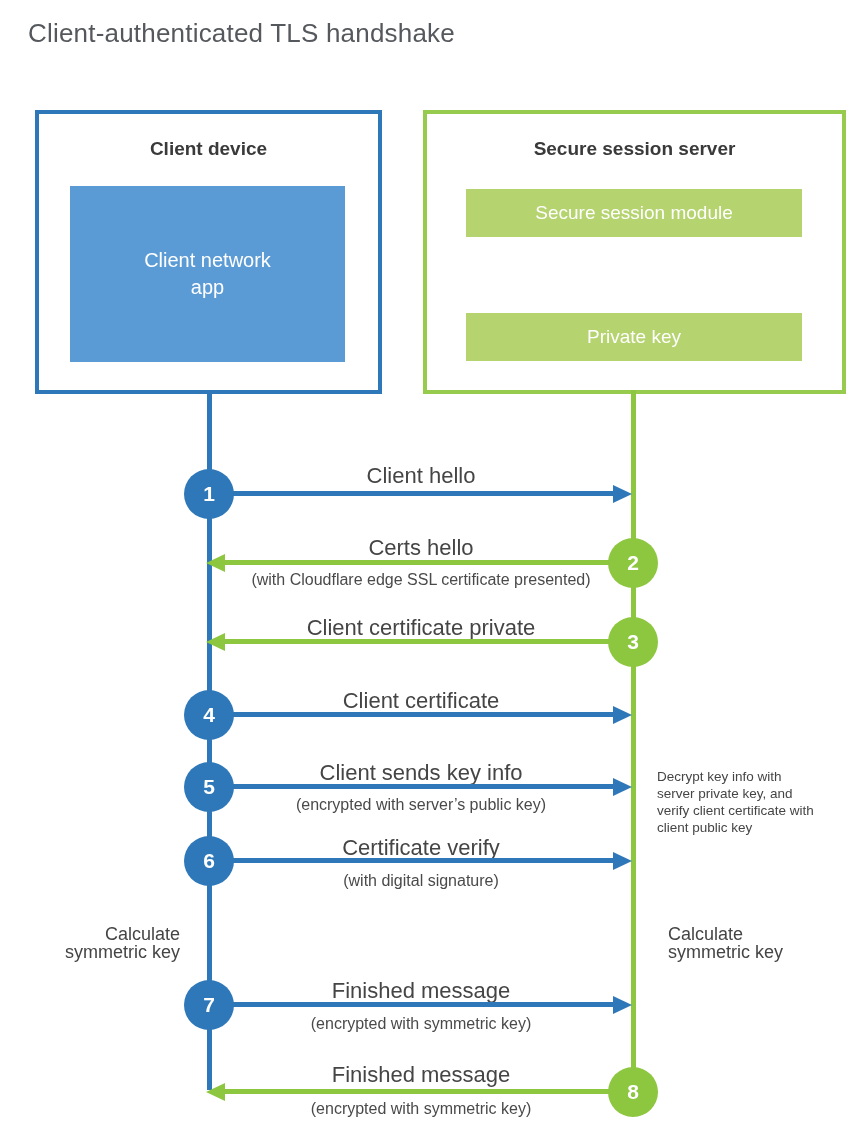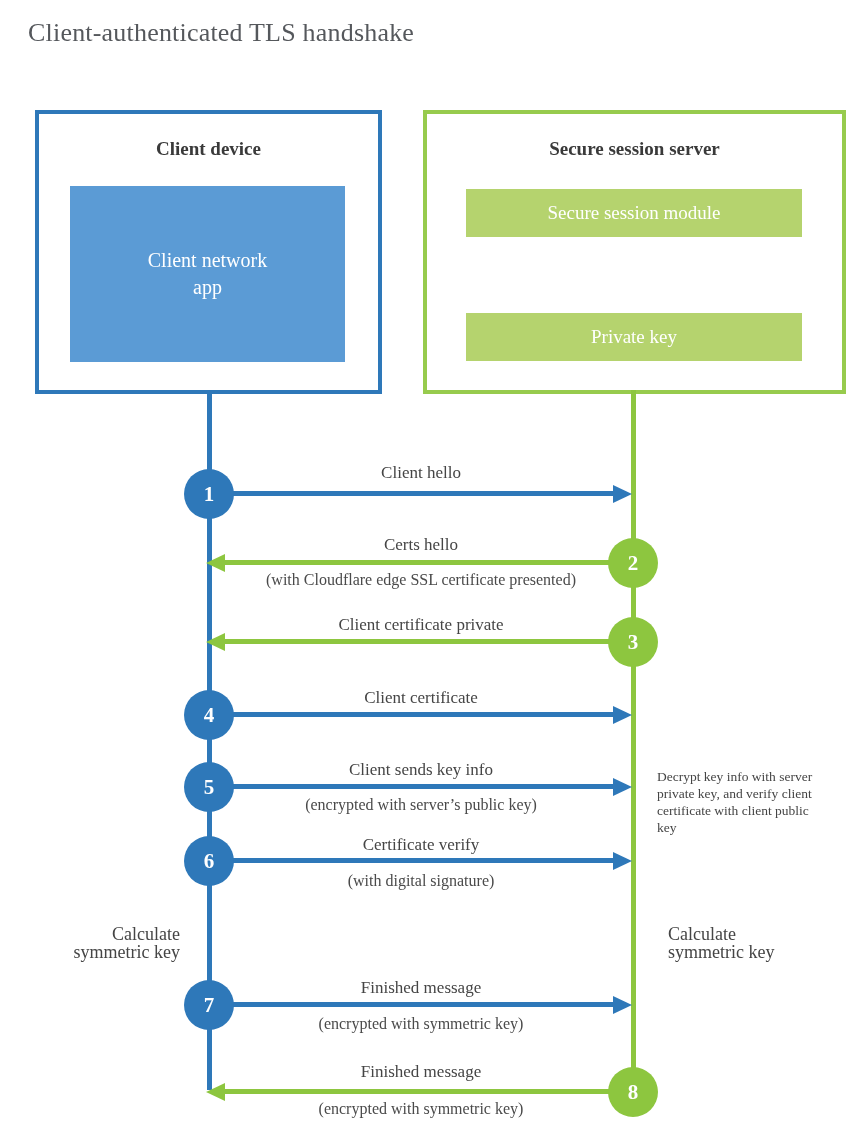--- a/index.html
+++ b/index.html
@@ -1,18 +1,18 @@
 <!DOCTYPE html>
 <html><head>
 <meta charset="utf-8">
 <style>
   html,body { margin:0; padding:0; background:#ffffff; }
   #canvas {
     position:relative; width:865px; height:1146px; background:#ffffff;
-    font-family:Liberation Serif, serif; overflow:hidden;
+    font-family:Liberation Sans, sans-serif; overflow:hidden;
   }
 
   
   .page-title {
     position:absolute; left:28px; top:18px;
     font-size:26px; font-weight:300; color:#55585c; letter-spacing:0.2px;
   }
 
   
   .actor-box { position:absolute; top:110px; height:284px; box-sizing:border-box; background:#fff; }
@@ -53,21 +53,21 @@
     position:absolute; width:50px; height:50px; border-radius:50%;
     color:#ffffff; font-weight:bold; font-size:21px; z-index:3;
     display:flex; align-items:center; justify-content:center;
   }
   .circle.blue  { background:#2e78b9; left:184px; }
   .circle.green { background:#8dc63f; left:608px; }
 
   
   .msg-label {
     position:absolute; left:209px; width:424px; text-align:center;
-    font-size:17px; color:#454545; z-index:2;
+    font-size:22px; color:#454545; z-index:2;
   }
   .msg-sub {
     position:absolute; left:209px; width:424px; text-align:center;
     font-size:16px; color:#4a4a4a; z-index:2;
   }
 
   
   .side-note { position:absolute; font-size:13.5px; line-height:17px; color:#454545;margin-top:16px; }
   .calc-note { position:absolute; font-size:18px; line-height:17.5px; color:#454545; white-space:pre-line; }
 </style>

